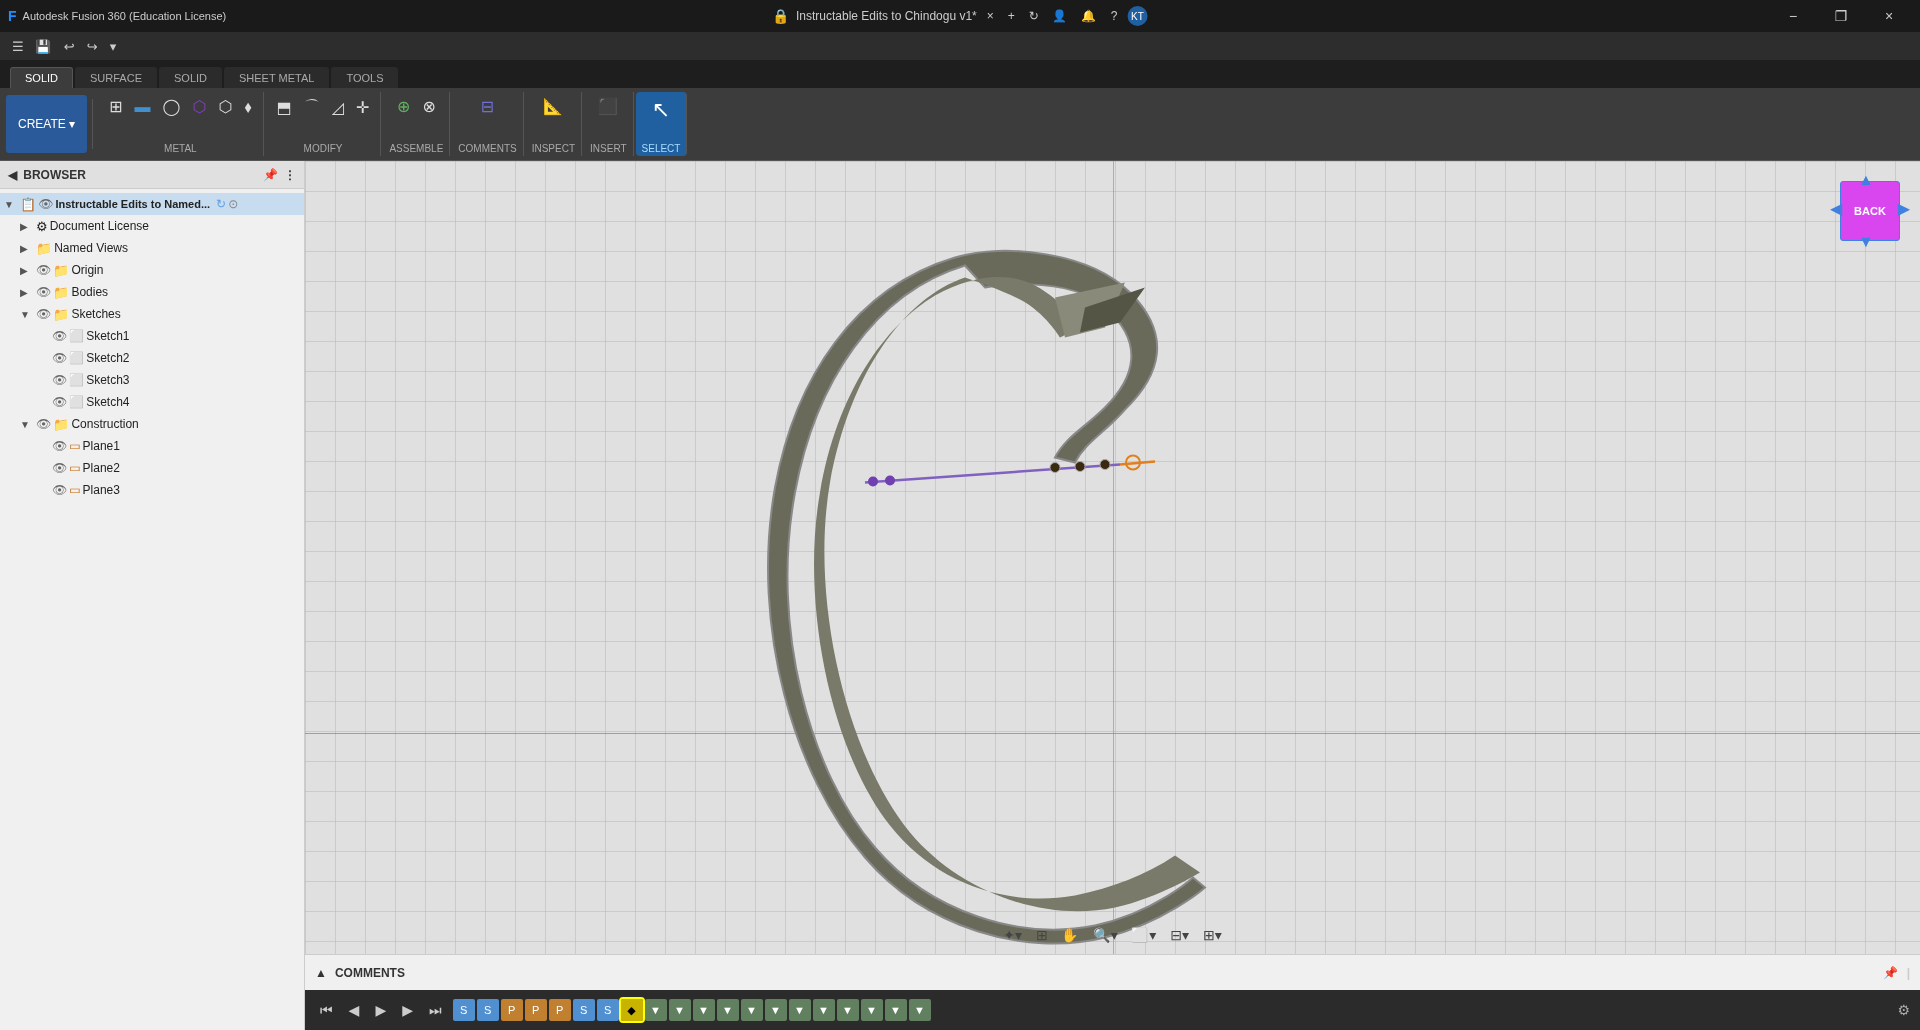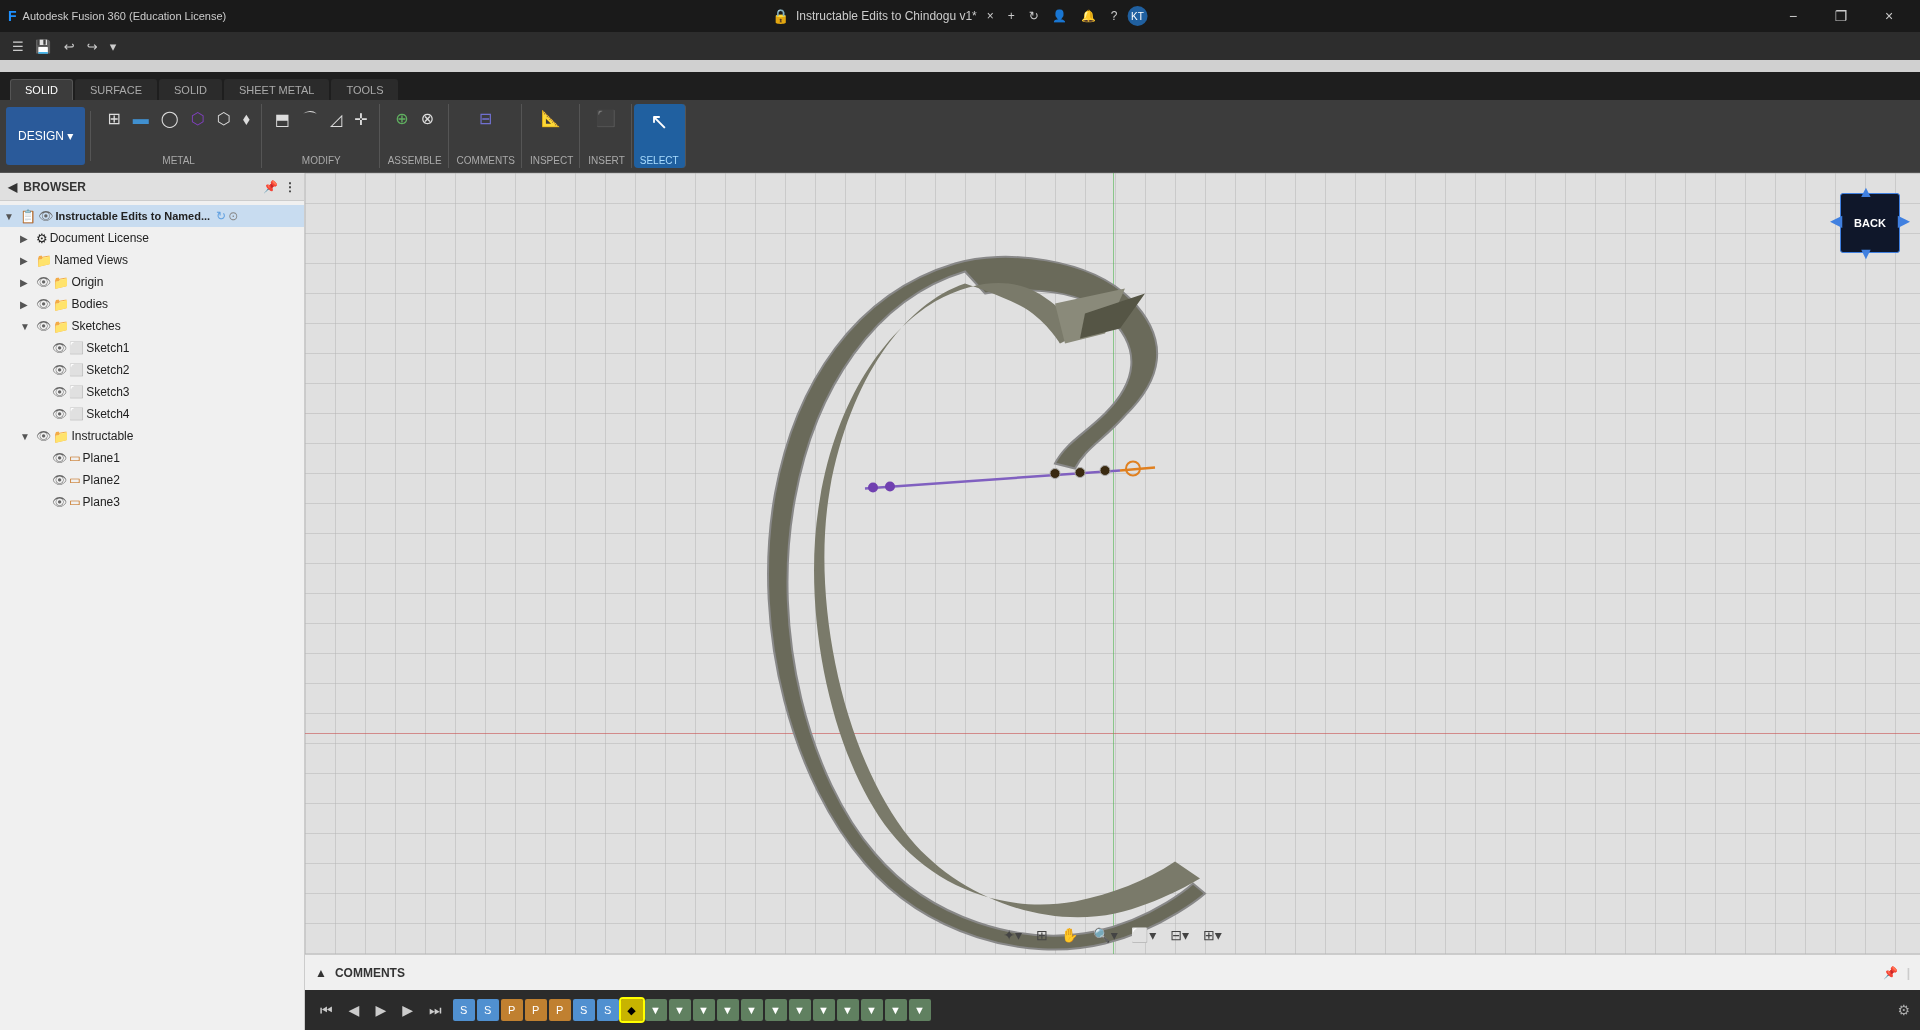--- a/index.html
+++ b/index.html
@@ -31,21 +31,20 @@
       padding: 0 8px;
       gap: 4px;
       color: #ccc;
     }
     .qa-btn { background: none; border: none; color: #ccc; cursor: pointer; padding: 2px 4px; font-size: 13px; border-radius: 2px; }
 
     
     #ribbon {
       background: #2b2b2b;
       border-bottom: 1px solid #555;
-      margin-top: 12px;
     }
     #ribbon-tabs {
       display: flex;
       height: 28px;
       align-items: flex-end;
       padding: 0 10px;
       gap: 2px;
       background: #1e1e1e;
     }
     .rtab {
@@ -186,21 +185,21 @@
       position: absolute;
       top: 10px;
       right: 10px;
       width: 80px;
       height: 80px;
     }
     .cube-face {
       position: absolute;
       width: 60px;
       height: 60px;
-      background: #0f172a;
+      background: #d946ef;
       color: #fff;
       display: flex;
       align-items: center;
       justify-content: center;
       font-size: 11px;
       font-weight: bold;
       border: 1px solid #4080e0;
       border-radius: 3px;
       top: 10px;
       left: 10px;
@@ -354,21 +353,21 @@
 
   <div id="ribbon">
     <div id="ribbon-tabs">
       <button class="rtab active">SOLID</button>
       <button class="rtab">SURFACE</button>
       <button class="rtab">SOLID</button>
       <button class="rtab">SHEET METAL</button>
       <button class="rtab">TOOLS</button>
     </div>
     <div id="ribbon-content">
-      <button class="design-btn">DESIGN ▾</button>
+      <button class="design-btn">CREATE ▾</button>
       <div class="separator"></div>
 
       <div class="ribbon-group">
         <div class="ribbon-btns">
           <button class="ribbon-btn ribbon-btn-large">
             <span class="icon-small">⊞</span>
           </button>
           <button class="ribbon-btn">
             <span class="icon-small" style="color:#4090d0;">▬</span>
           </button>
@@ -534,21 +533,21 @@
           <span class="tree-arrow" style="visibility:hidden;">▶</span>
           <span style="font-size:12px;color:#666;">👁</span>
           <span style="font-size:12px;color:#3060a0;">⬜</span>
           <span>Sketch4</span>
         </div>
 
         <div class="tree-item indent1">
           <span class="tree-arrow">▼</span>
           <span style="font-size:12px;color:#666;">👁</span>
           <span style="font-size:13px;color:#888;">📁</span>
-          <span>Instructable</span>
+          <span>Construction</span>
         </div>
 
         <div class="tree-item indent2">
           <span class="tree-arrow" style="visibility:hidden;">▶</span>
           <span style="font-size:12px;color:#666;">👁</span>
           <span style="font-size:12px;color:#c06000;">▭</span>
           <span>Plane1</span>
         </div>
 
         <div class="tree-item indent2">

